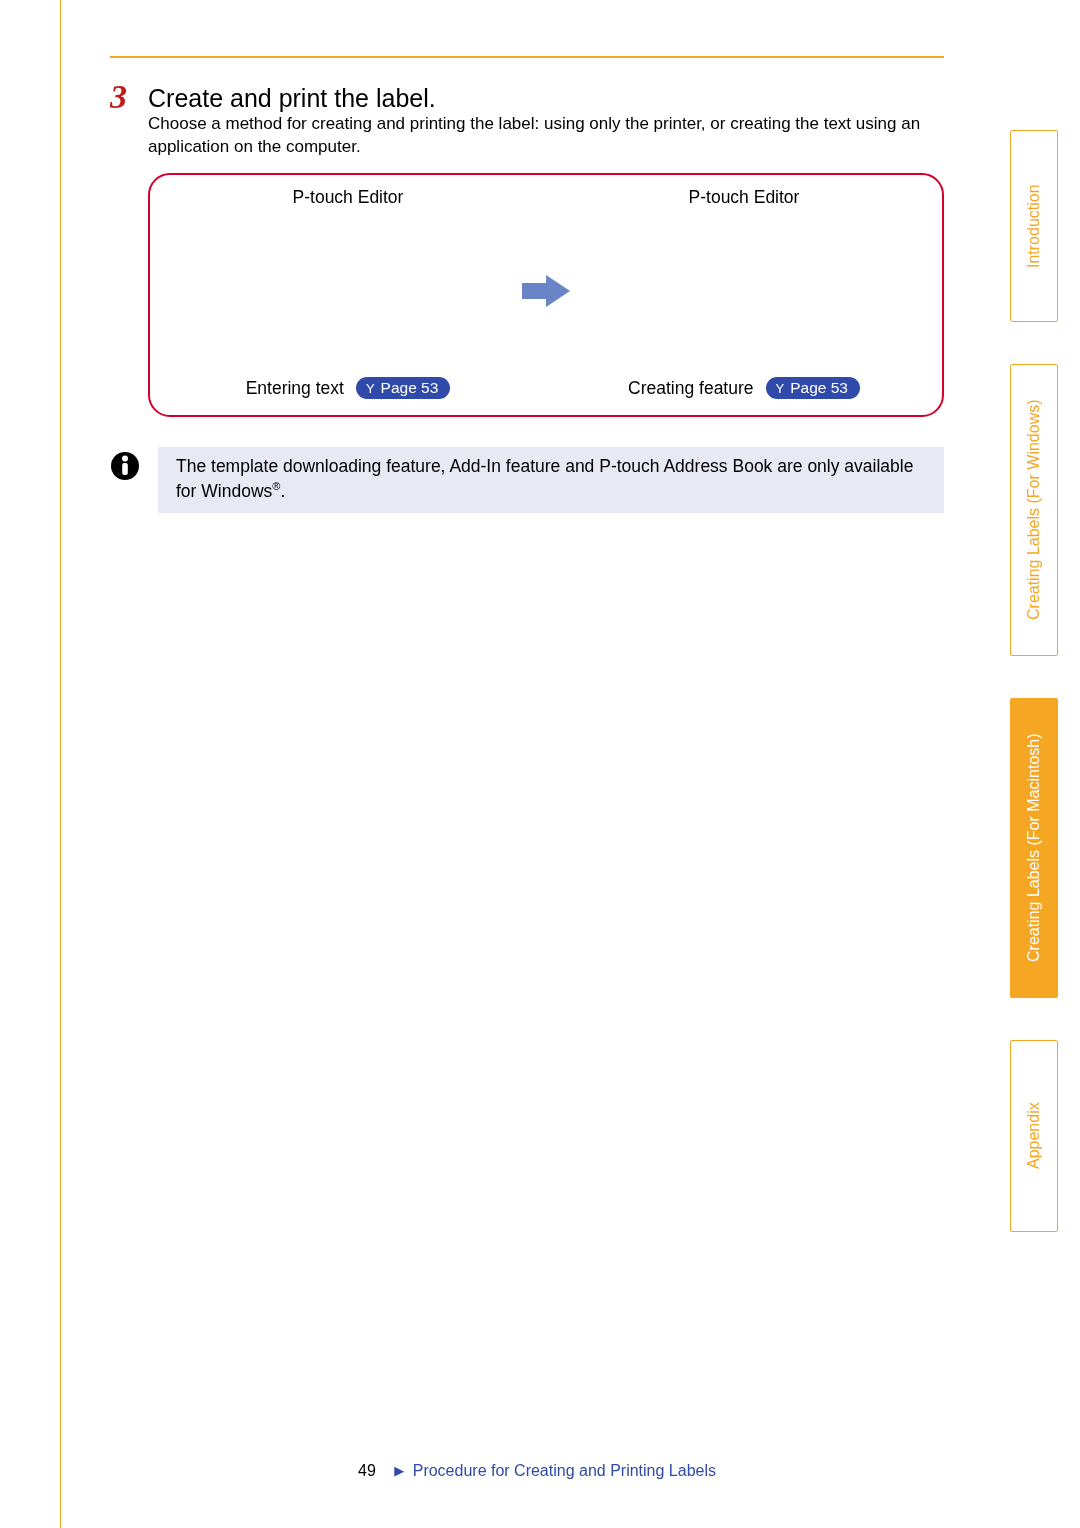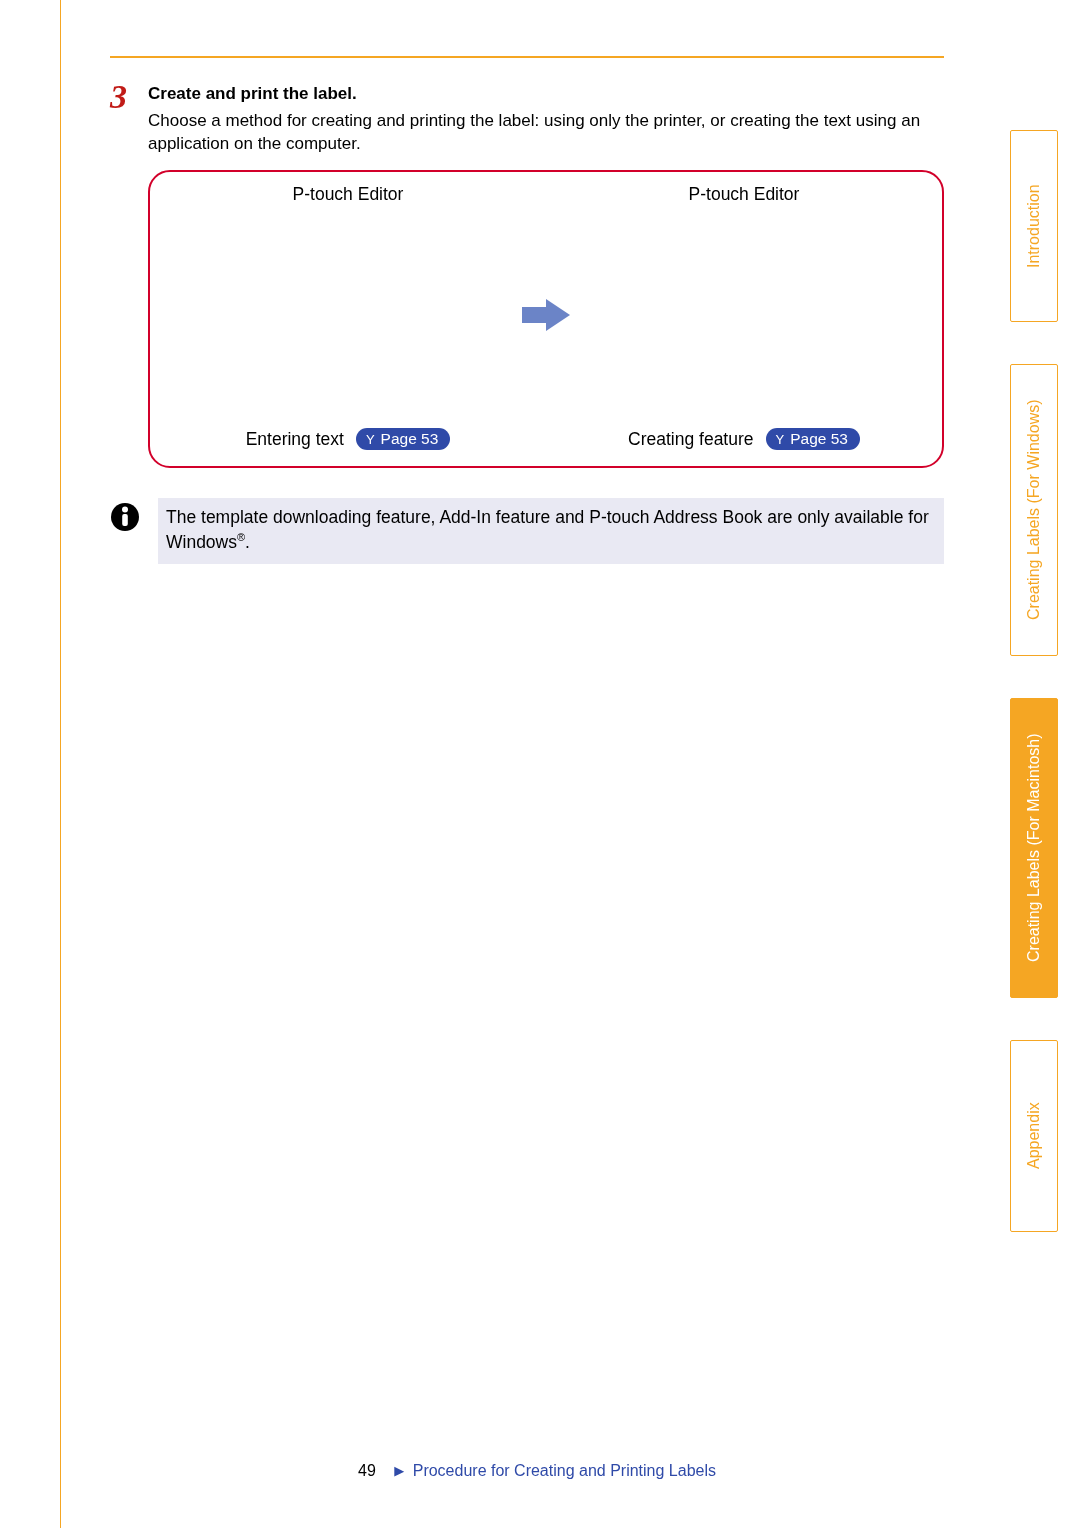--- a/index.html
+++ b/index.html
@@ -25,34 +25,33 @@
     font-weight: bold;
     font-size: 34px;
     color: #c11b17;
     width: 38px;
     text-align: left;
     line-height: 1;
     padding-top: 0;
   }
   .step-body { flex: 1; padding-top: 4px; }
   .step-title {
-    font-weight: bold;
-    font-size: 17px;
-    margin-bottom: 6px;
+    font-weight: normal;
+    font-size: 25px;
   }
   .step-desc {
     font-size: 17px;
     line-height: 1.35;
   }
   .diagram {
     margin-top: 14px;
     margin-left: 38px;
     border: 2.5px solid #d2002a;
     border-radius: 22px;
-    height: 298px;
+    height: 244px;
     position: relative;
     display: flex;
   }
   .dpane {
     width: 50%;
     position: relative;
     text-align: center;
   }
   .dpane-title {
     font-size: 17.5px;
@@ -95,21 +94,21 @@
     gap: 18px;
   }
   .note-icon {
     width: 30px; height: 30px;
     flex: 0 0 30px;
     margin-top: 4px;
   }
   .note-body {
     flex: 1;
     background: #e9e9f3;
-    padding: 8px 10px 10px 8px;
+    padding: 8px 10px 10px 18px;
     font-size: 17.5px;
     line-height: 1.35;
   }
   .note-body sup { font-size: 11px; }
 
   .side-tabs {
     position: absolute;
     right: 22px; top: 130px;
     width: 48px;
     display: flex;

